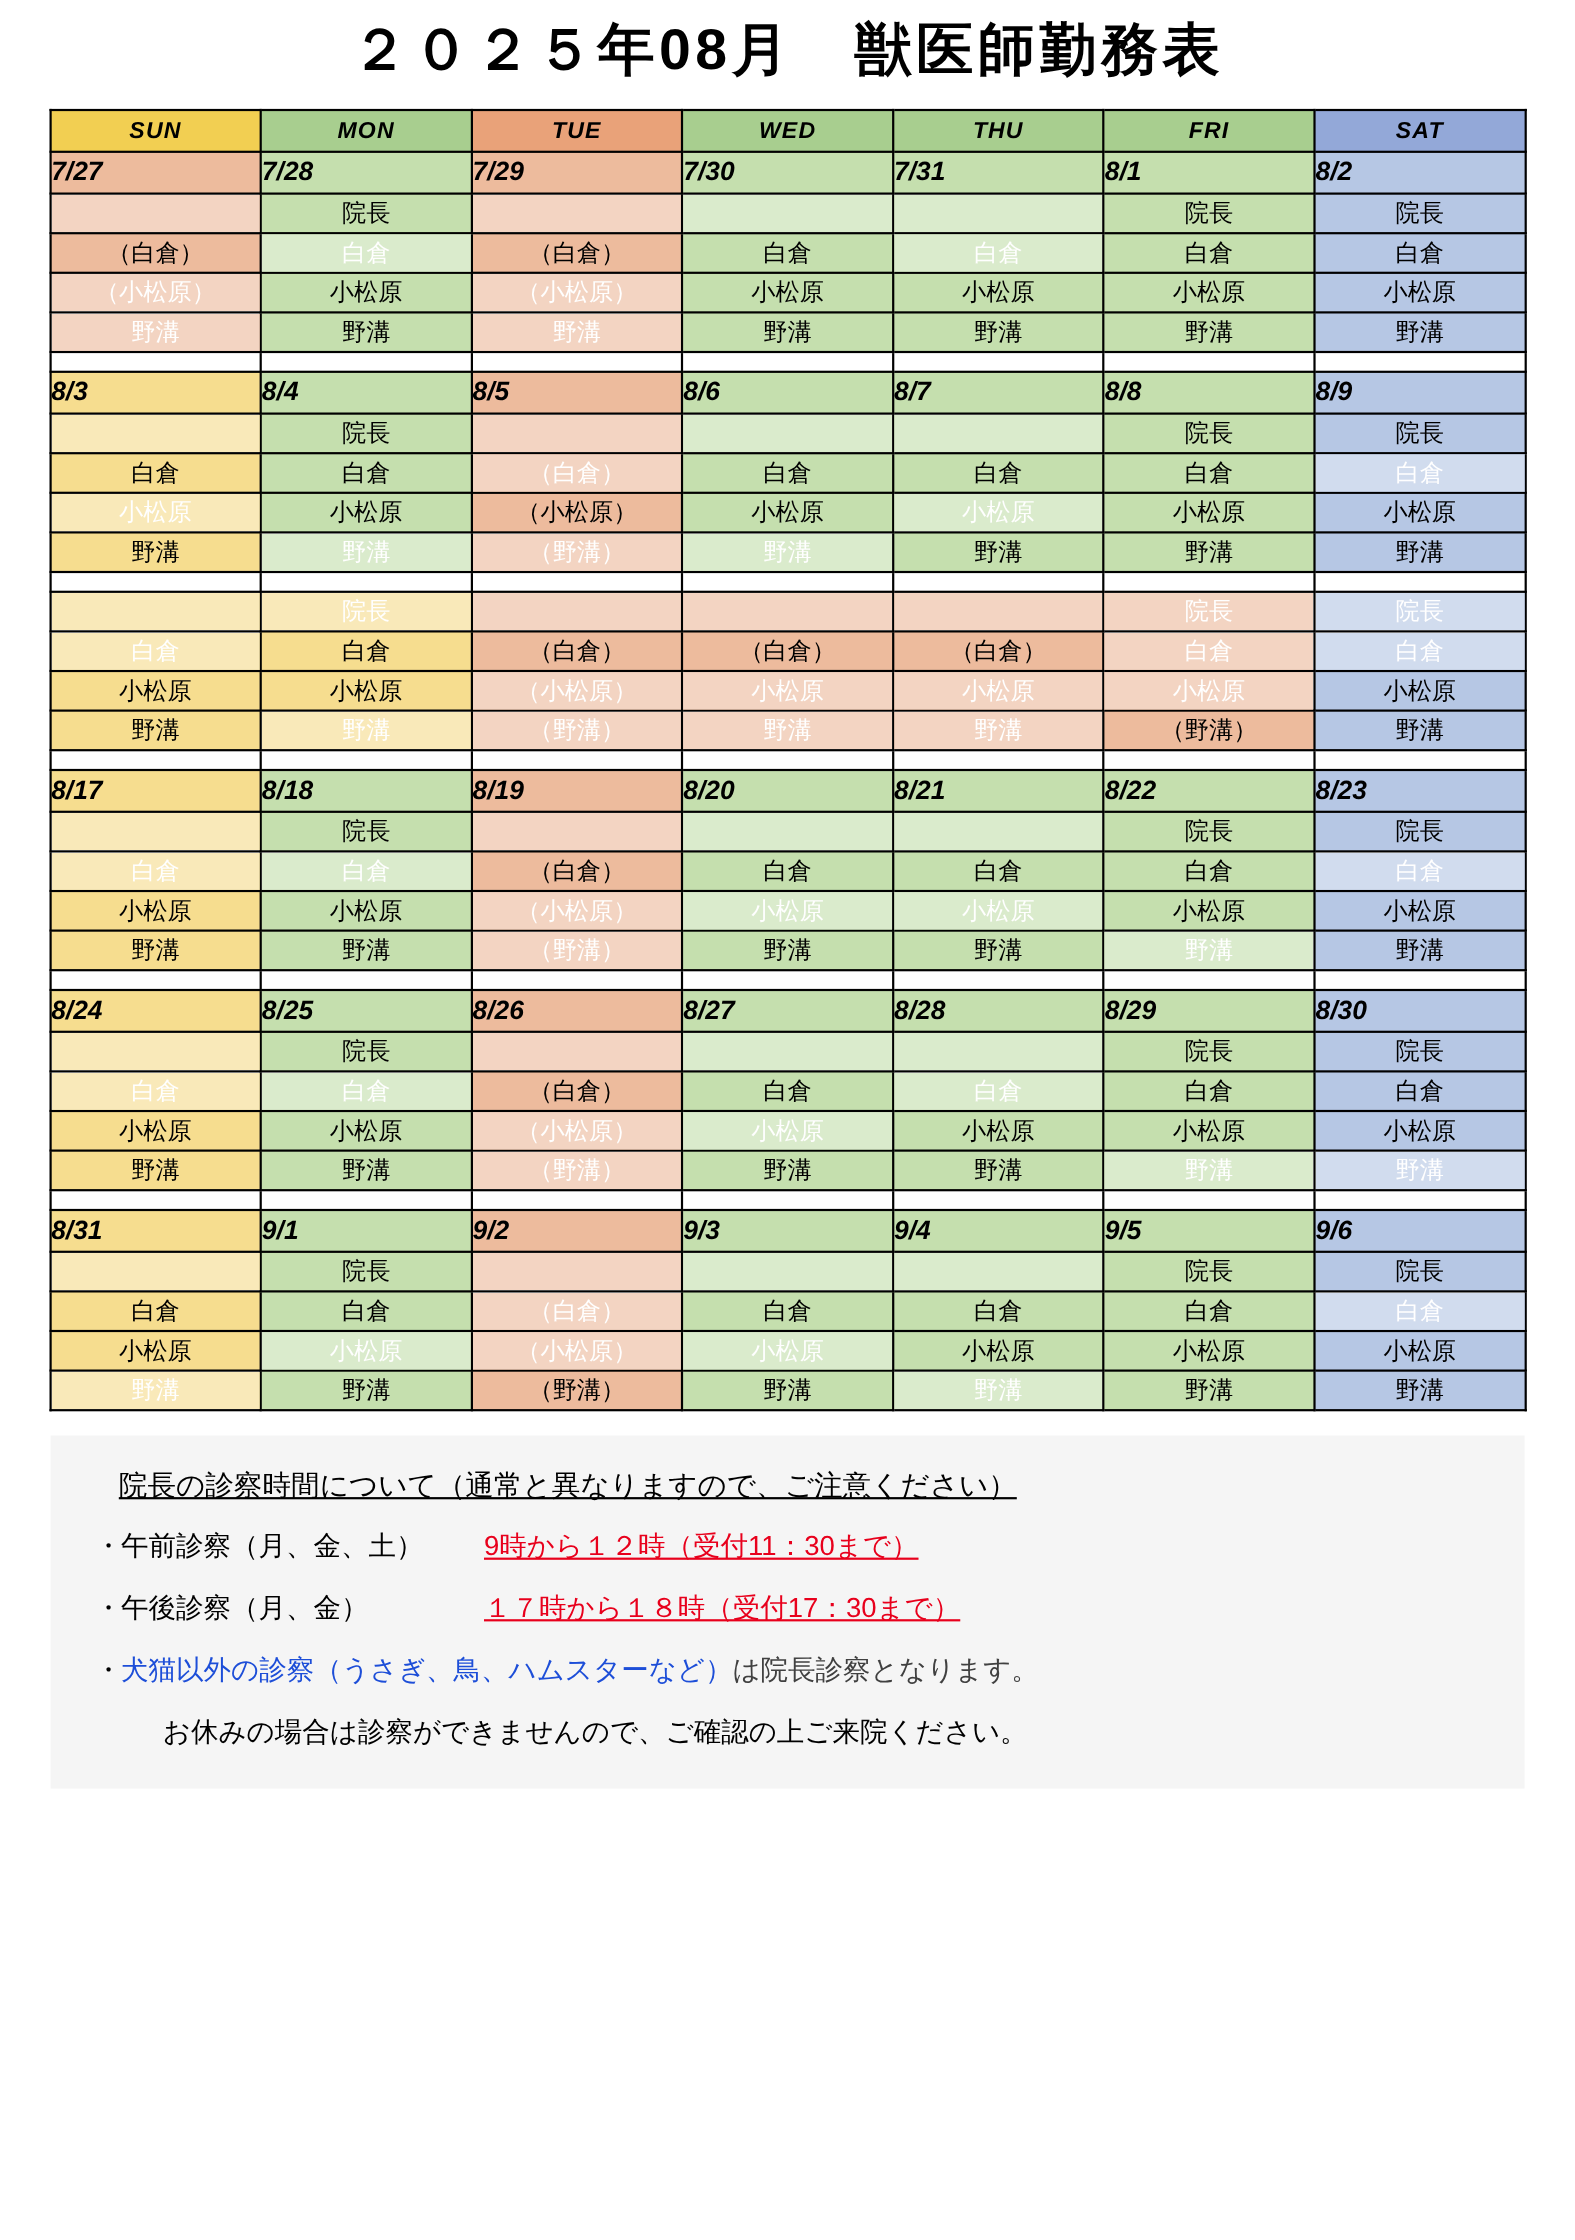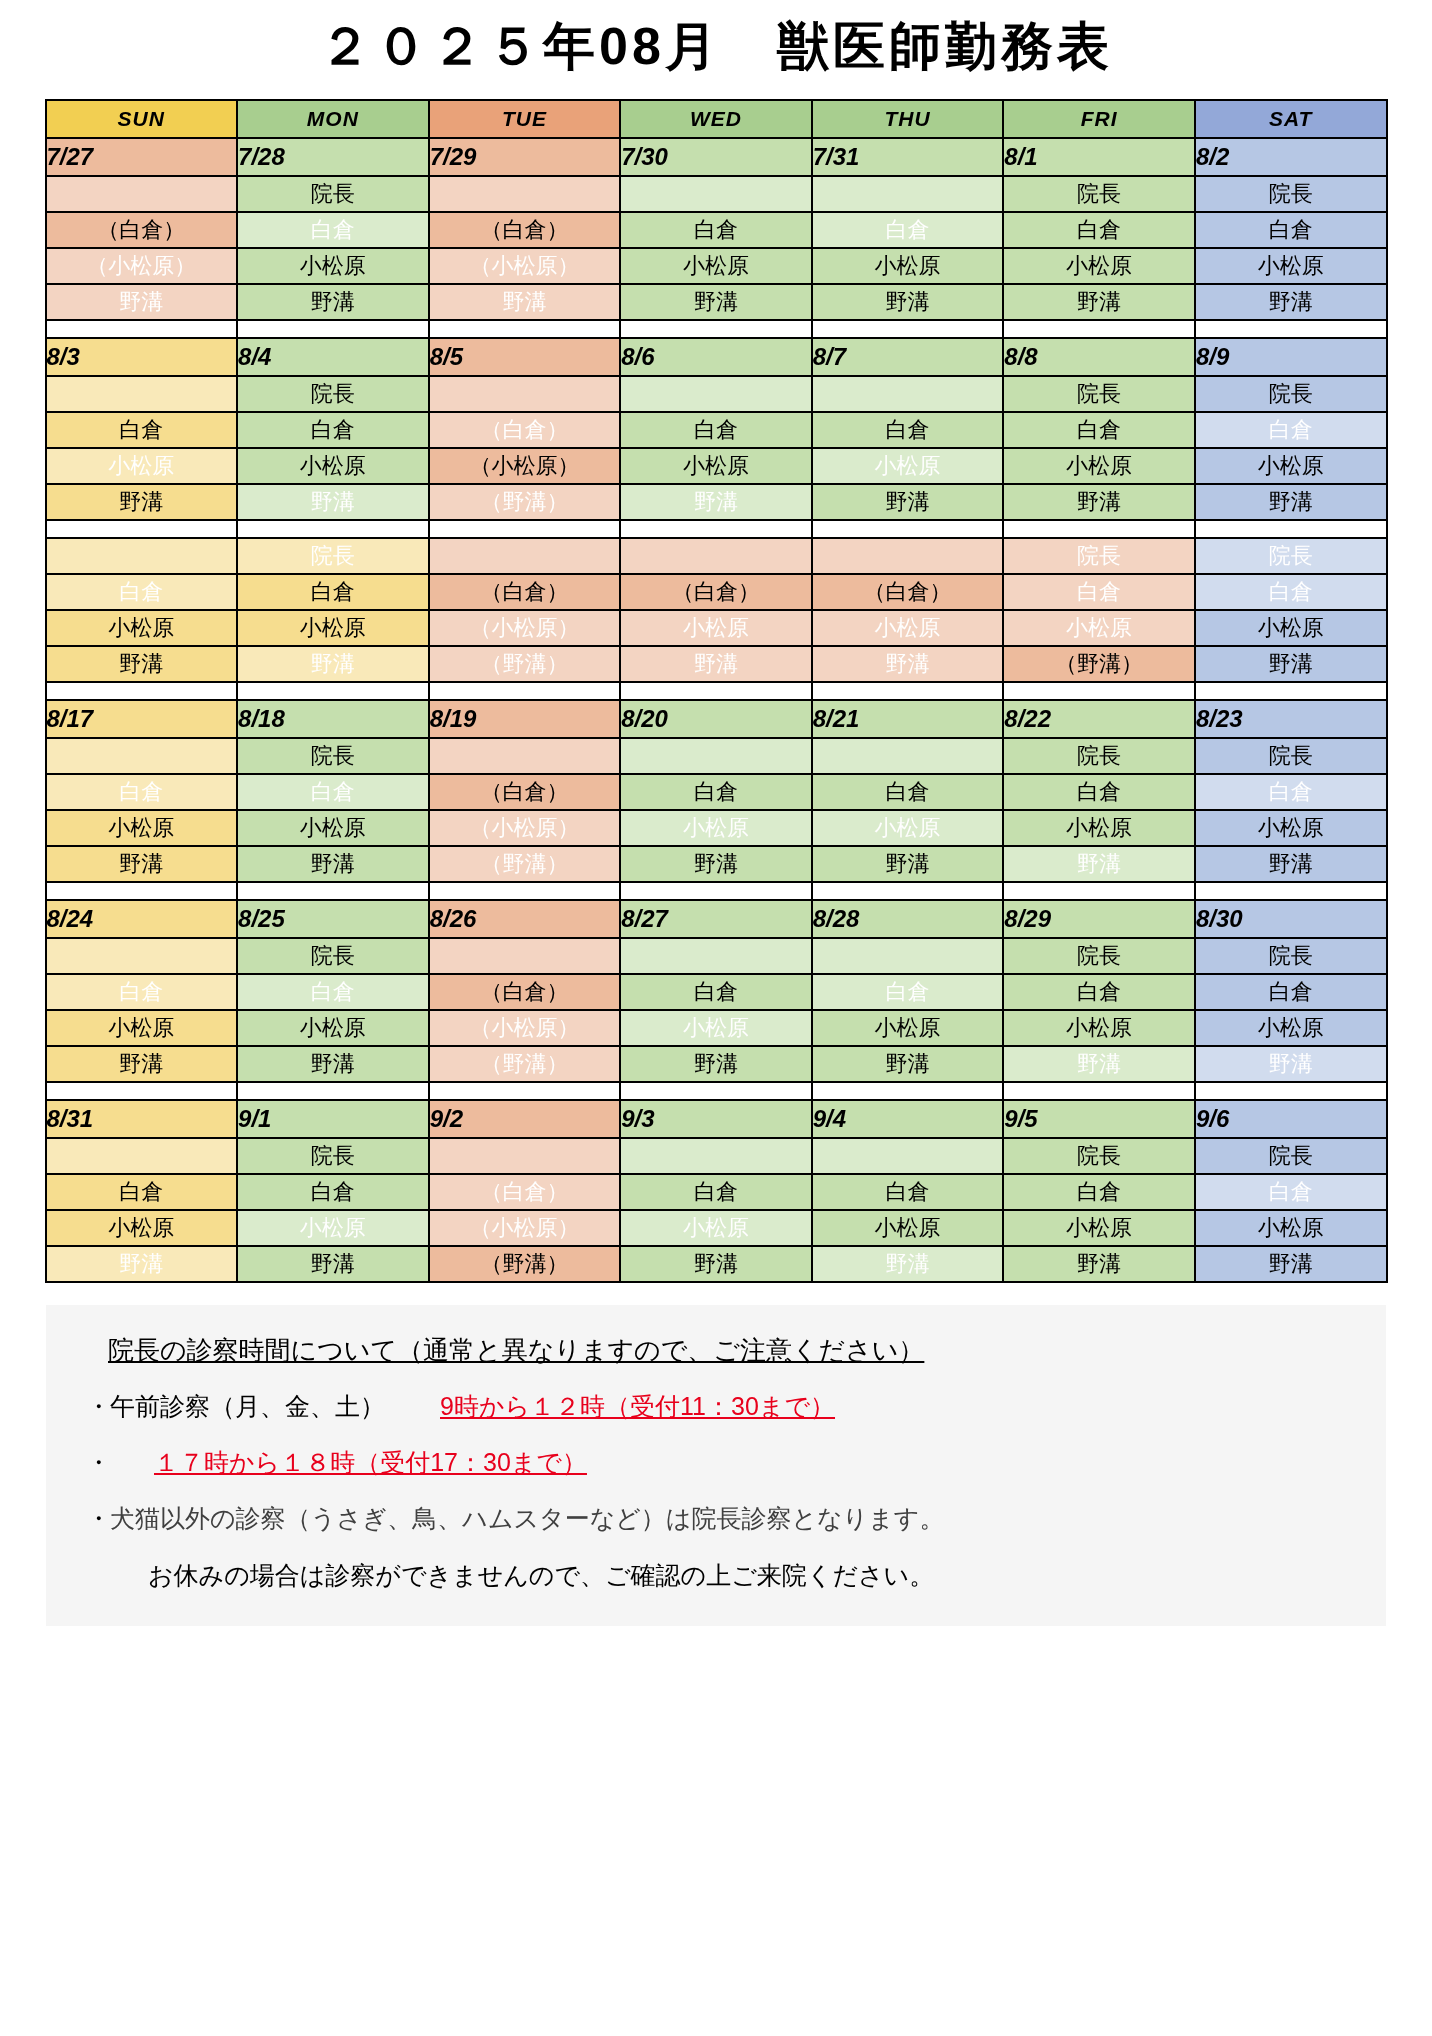--- a/index.html
+++ b/index.html
@@ -131,21 +131,21 @@
   }
   .note-value {
     font-size: 25px;
     color: #e8001c;
     text-decoration: underline;
     white-space: pre;
     margin-left: 44px;
   }
   .note-orange {
     font-size: 25px;
-    color: #404040;
+    color: #1d4ed8;
     white-space: pre;
   }
   .note-black {
     font-size: 25px;
     color: #404040;
     white-space: pre;
   }
   .note-tail {
     font-size: 25px;
     padding-left: 102px;
@@ -493,20 +493,21 @@
   <div class="note-heading">院長の診察時間について（通常と異なりますので、ご注意ください）</div>
 
   <div class="note-row">
     <span class="note-bullet">・</span>
     <span class="note-label">午前診察（月、金、土）</span>
     <span class="note-value">9時から１２時（受付11：30まで）</span>
   </div>
 
   <div class="note-row">
     <span class="note-bullet">・</span>
+    <span class="note-label">午後診察（月、金）</span>
     <span class="note-value">１７時から１８時（受付17：30まで）</span>
   </div>
 
   <div class="note-row">
     <span class="note-bullet">・</span>
     <span class="note-orange">犬猫以外の診察（うさぎ、鳥、ハムスターなど）</span>
     <span class="note-black">は院長診察となります。</span>
   </div>
 
   <div class="note-tail">お休みの場合は診察ができませんので、ご確認の上ご来院ください。</div>

